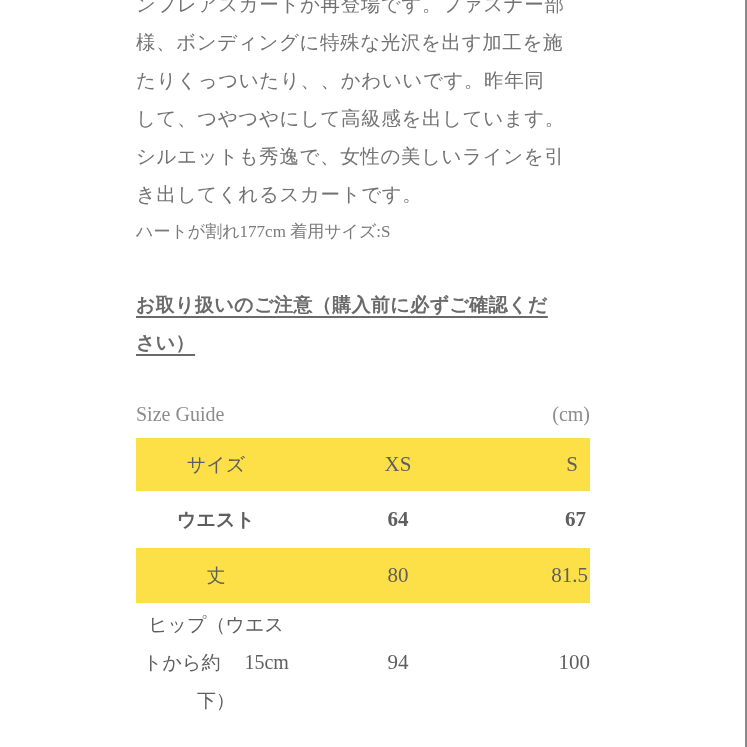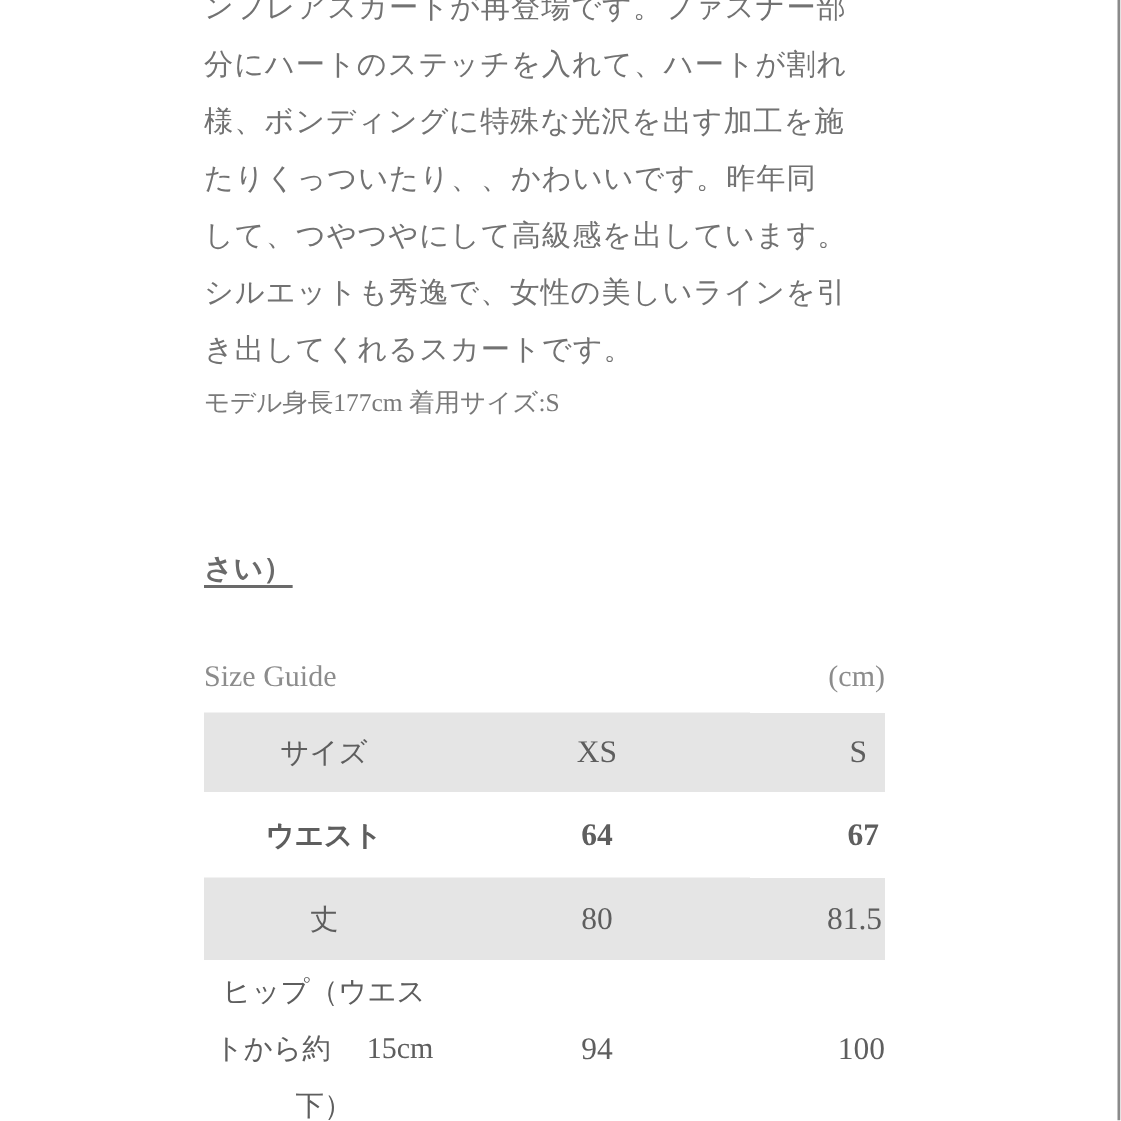--- a/index.html
+++ b/index.html
@@ -64,50 +64,49 @@
     font-size: 19px;
     color: #5e5e5e;
     padding: 0;
     white-space: nowrap;
   }
   table.size-table td.num {
     font-family: "Liberation Serif", "DejaVu Serif", serif;
     font-size: 21px;
   }
   table.size-table td.col-s { text-align: right; padding-right: 2px; overflow: hidden; }
-  table.size-table tr.shaded td { background: #e5e5e5; }
+  table.size-table tr.shaded td { background: #fde047; }
   table.size-table tr.r1 td { height: 53px; }
   table.size-table tr.r2 td { height: 57px; font-weight: bold; }
   table.size-table tr.r3 td { height: 55px; }
   table.size-table tr.r4 td { height: 118px; }
   .hip-label {
     display: inline-block; white-space: normal; width: 160px;
     line-height: 38px; text-align: center; font-size: 19px;
   }
   .hip-label .ser { font-family: "Liberation Serif", "DejaVu Serif", serif; font-size: 20px; margin-left: 24px; }
 </style>
 </head>
 <body>
 
 <div class="frame-line"></div>
 
 <div class="content">
   <div class="desc">
     <p>ンフレアスカートが再登場です。ファスナー部</p>
-    <p>分にハートのステッチを入れて、ハートが割れ</p>
     <p>様、ボンディングに特殊な光沢を出す加工を施</p>
     <p>たりくっついたり、、かわいいです。昨年同</p>
     <p>して、つやつやにして高級感を出しています。</p>
     <p>シルエットも秀逸で、女性の美しいラインを引</p>
     <p>き出してくれるスカートです。</p>
   </div>
-  <p class="model-line"><span class="jp">モデル身長</span><span>177cm</span> <span class="jp">着用サイズ</span><span>:S</span></p>
+  <p class="model-line"><span class="jp">ハートが割れ</span><span>177cm</span> <span class="jp">着用サイズ</span><span>:S</span></p>
 
   <div class="caution">
-    <br>
+    <span>お取り扱いのご注意（購入前に必ずご確認くだ</span><br>
     <span>さい）</span>
   </div>
 
   <div class="size-head">
     <span>Size Guide</span>
     <span>(cm)</span>
   </div>
 
   <table class="size-table">
     <colgroup>

